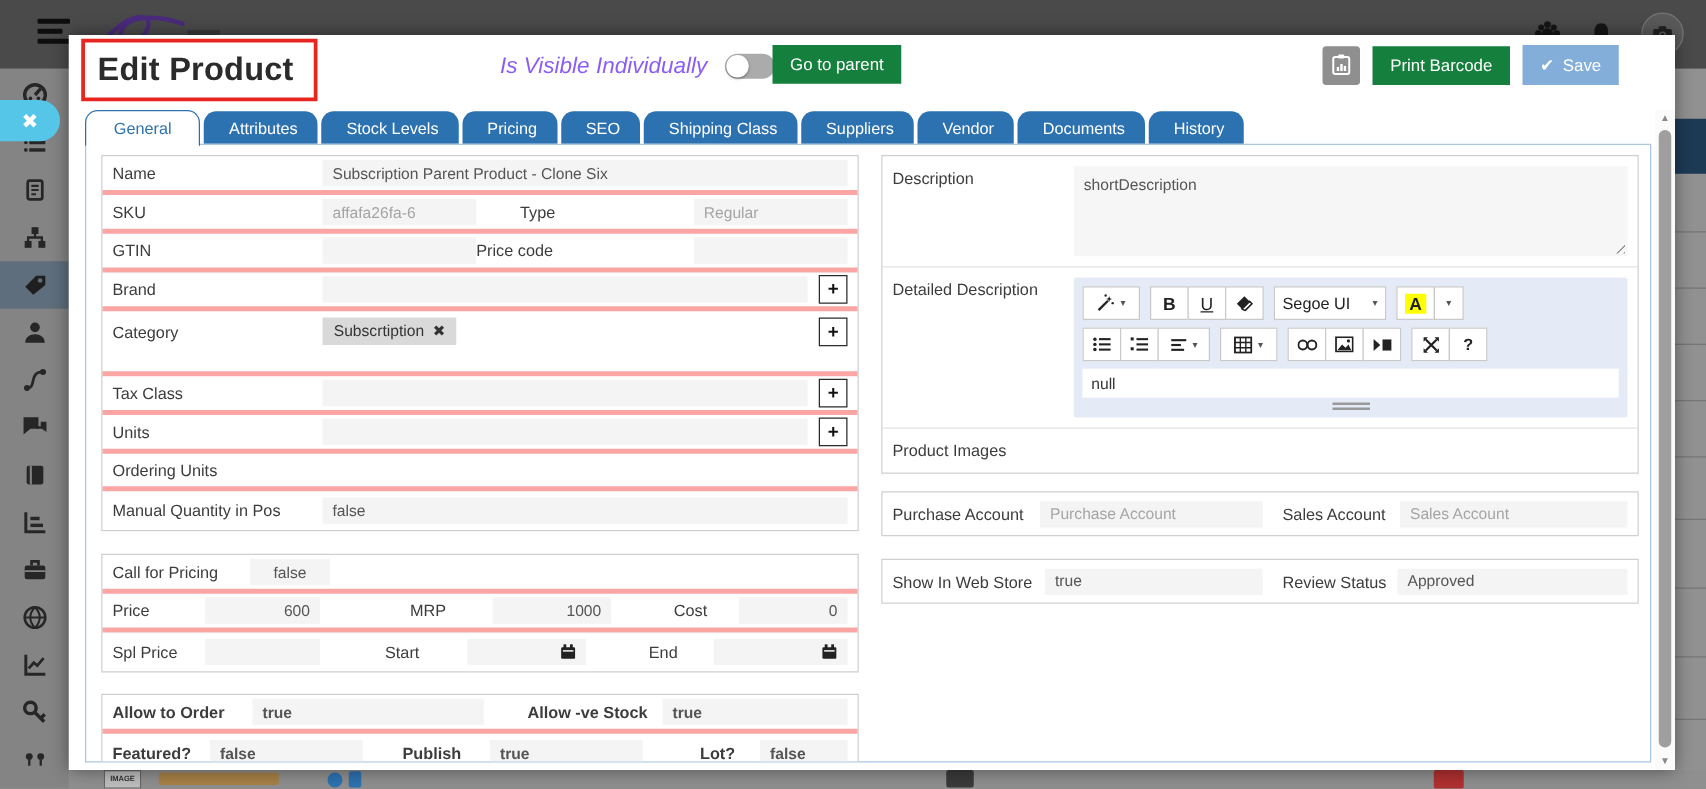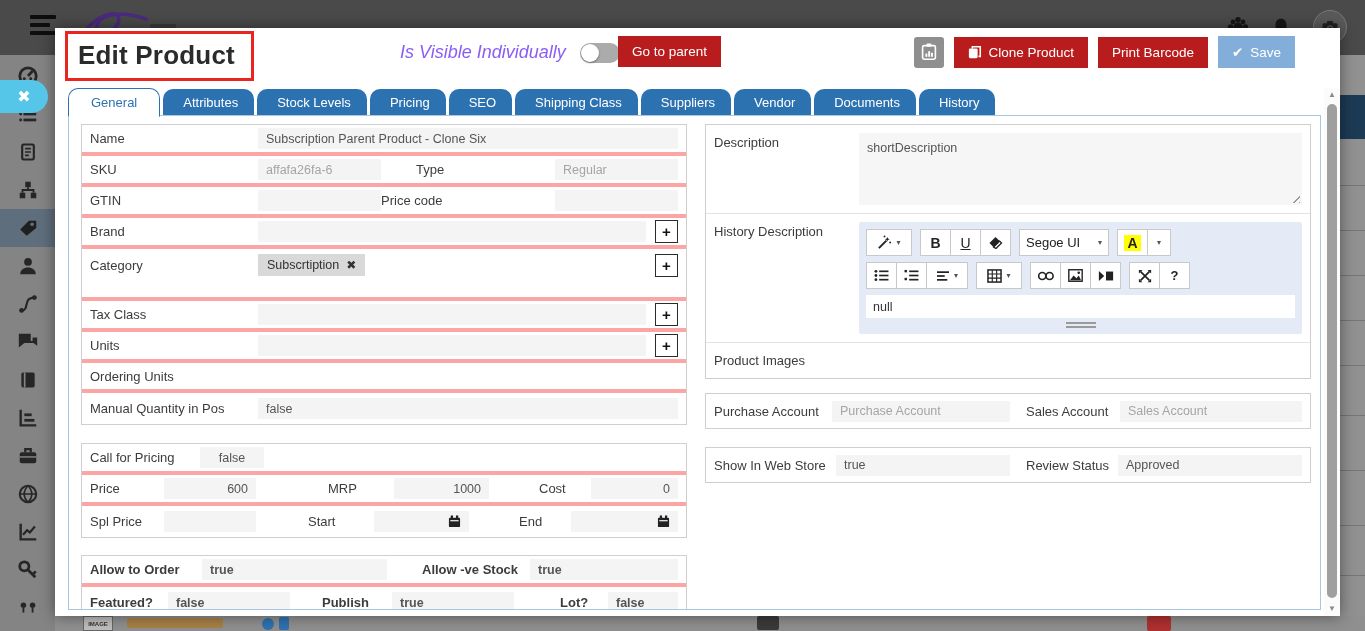--- a/index.html
+++ b/index.html
@@ -46,21 +46,21 @@
   .m-header { position:relative; height:60px; }
   .title-box { position:absolute; left:10px; top:3px; border:3px solid #e8251f; padding:6px 16px 7px 10px; }
   .m-title { font-size:26px; font-weight:bold; color:#2b2b2b; letter-spacing:.2px; }
 
   .vis-group { position:absolute; left:345px; top:14px; display:flex; align-items:center; gap:14px; }
   .vis-label { font-size:18px; color:#8b5cf6;font-style:italic; }
   .toggle { width:40px; height:20px; background:#ababab; border-radius:10px; position:relative; cursor:pointer; }
   .toggle .knob { position:absolute; left:1px; top:1px; width:18px; height:18px; background:#fff; border-radius:50%;
     box-shadow:0 1px 2px rgba(0,0,0,.4); }
 
-  .btn { display:inline-flex; align-items:center; justify-content:center; gap:7px; background:#b91c1c;
+  .btn { display:inline-flex; align-items:center; justify-content:center; gap:7px; background:#15803d;
     color:#fff; font-size:13.5px; border:none; padding:8px 14px; cursor:pointer; font-family:inherit; }
   .btn.goto { position:absolute; left:563px; top:8px; }
   .hdr-right { position:absolute; right:45px; top:8px; display:flex; align-items:center; gap:10px; }
   .btn-stats { width:30px; height:31px; background:#8f8f8f; border:none; border-radius:3px;
     display:flex; align-items:center; justify-content:center; cursor:pointer; }
   .btn.save { background:#84aeda; }
 
   
   .tabs { position:absolute; left:13px; top:60px; right:40px; display:flex; align-items:flex-end; height:28px; }
   .tab { background:#2d72b0; color:#fff; font-size:13px; padding:6px 16px 6px 20px; margin-right:3px;
@@ -327,27 +327,20 @@
 
       <div class="hdr-right">
         <button class="btn-stats">
           <svg width="16" height="18" viewBox="0 0 20 22">
               <rect x="2" y="3" width="16" height="17" rx="2" fill="none" stroke="#fff" stroke-width="2"></rect>
               <rect x="7" y="0.5" width="6" height="4" rx="1" fill="#fff"></rect>
               <rect x="5.5" y="13" width="2.4" height="4" fill="#fff"></rect>
               <rect x="9" y="10" width="2.4" height="7" fill="#fff"></rect>
               <rect x="12.5" y="12" width="2.4" height="5" fill="#fff"></rect>
             </svg>
-        </button>
-        <button class="btn">
-          <svg width="14" height="14" viewBox="0 0 16 16">
-              <rect x="1" y="4" width="10" height="11" rx="1.5" fill="#fff"></rect>
-              <path d="M5 4V2h9v11h-2" stroke="#fff" stroke-width="1.8" fill="none"></path>
-            </svg>
-          <span>Clone Product</span>
         </button>
         <button class="btn">Print Barcode</button>
         <button class="btn save">
           <span>✔</span>
             <span>Save</span>
         </button>
       </div>
     </div>
 
     <div class="tabs">
@@ -480,21 +473,21 @@
           <div class="sec">
             <span class="r-lbl">Description</span>
             <div class="ta">
               <span>shortDescription</span>
               <span class="grip"></span>
             </div>
           </div>
           <div class="divider"></div>
 
           <div class="sec">
-            <span class="r-lbl">History Description</span>
+            <span class="r-lbl">Detailed Description</span>
             <div class="editor">
               <div class="tbrow">
                 <span class="tgrp">
                   <span class="tb" style="min-width:46px">
                     <svg width="15" height="15" viewBox="0 0 16 16">
                         <path d="M2 14L10 6" stroke="#222" stroke-width="2"></path>
                         <path d="M11 2l.7 1.8L13.5 4.5l-1.8.7L11 7l-.7-1.8L8.5 4.5l1.8-.7z" fill="#222"></path>
                         <circle cx="14" cy="8" r="1" fill="#222"></circle>
                         <circle cx="8" cy="1.5" r="1" fill="#222"></circle>
                       </svg>

